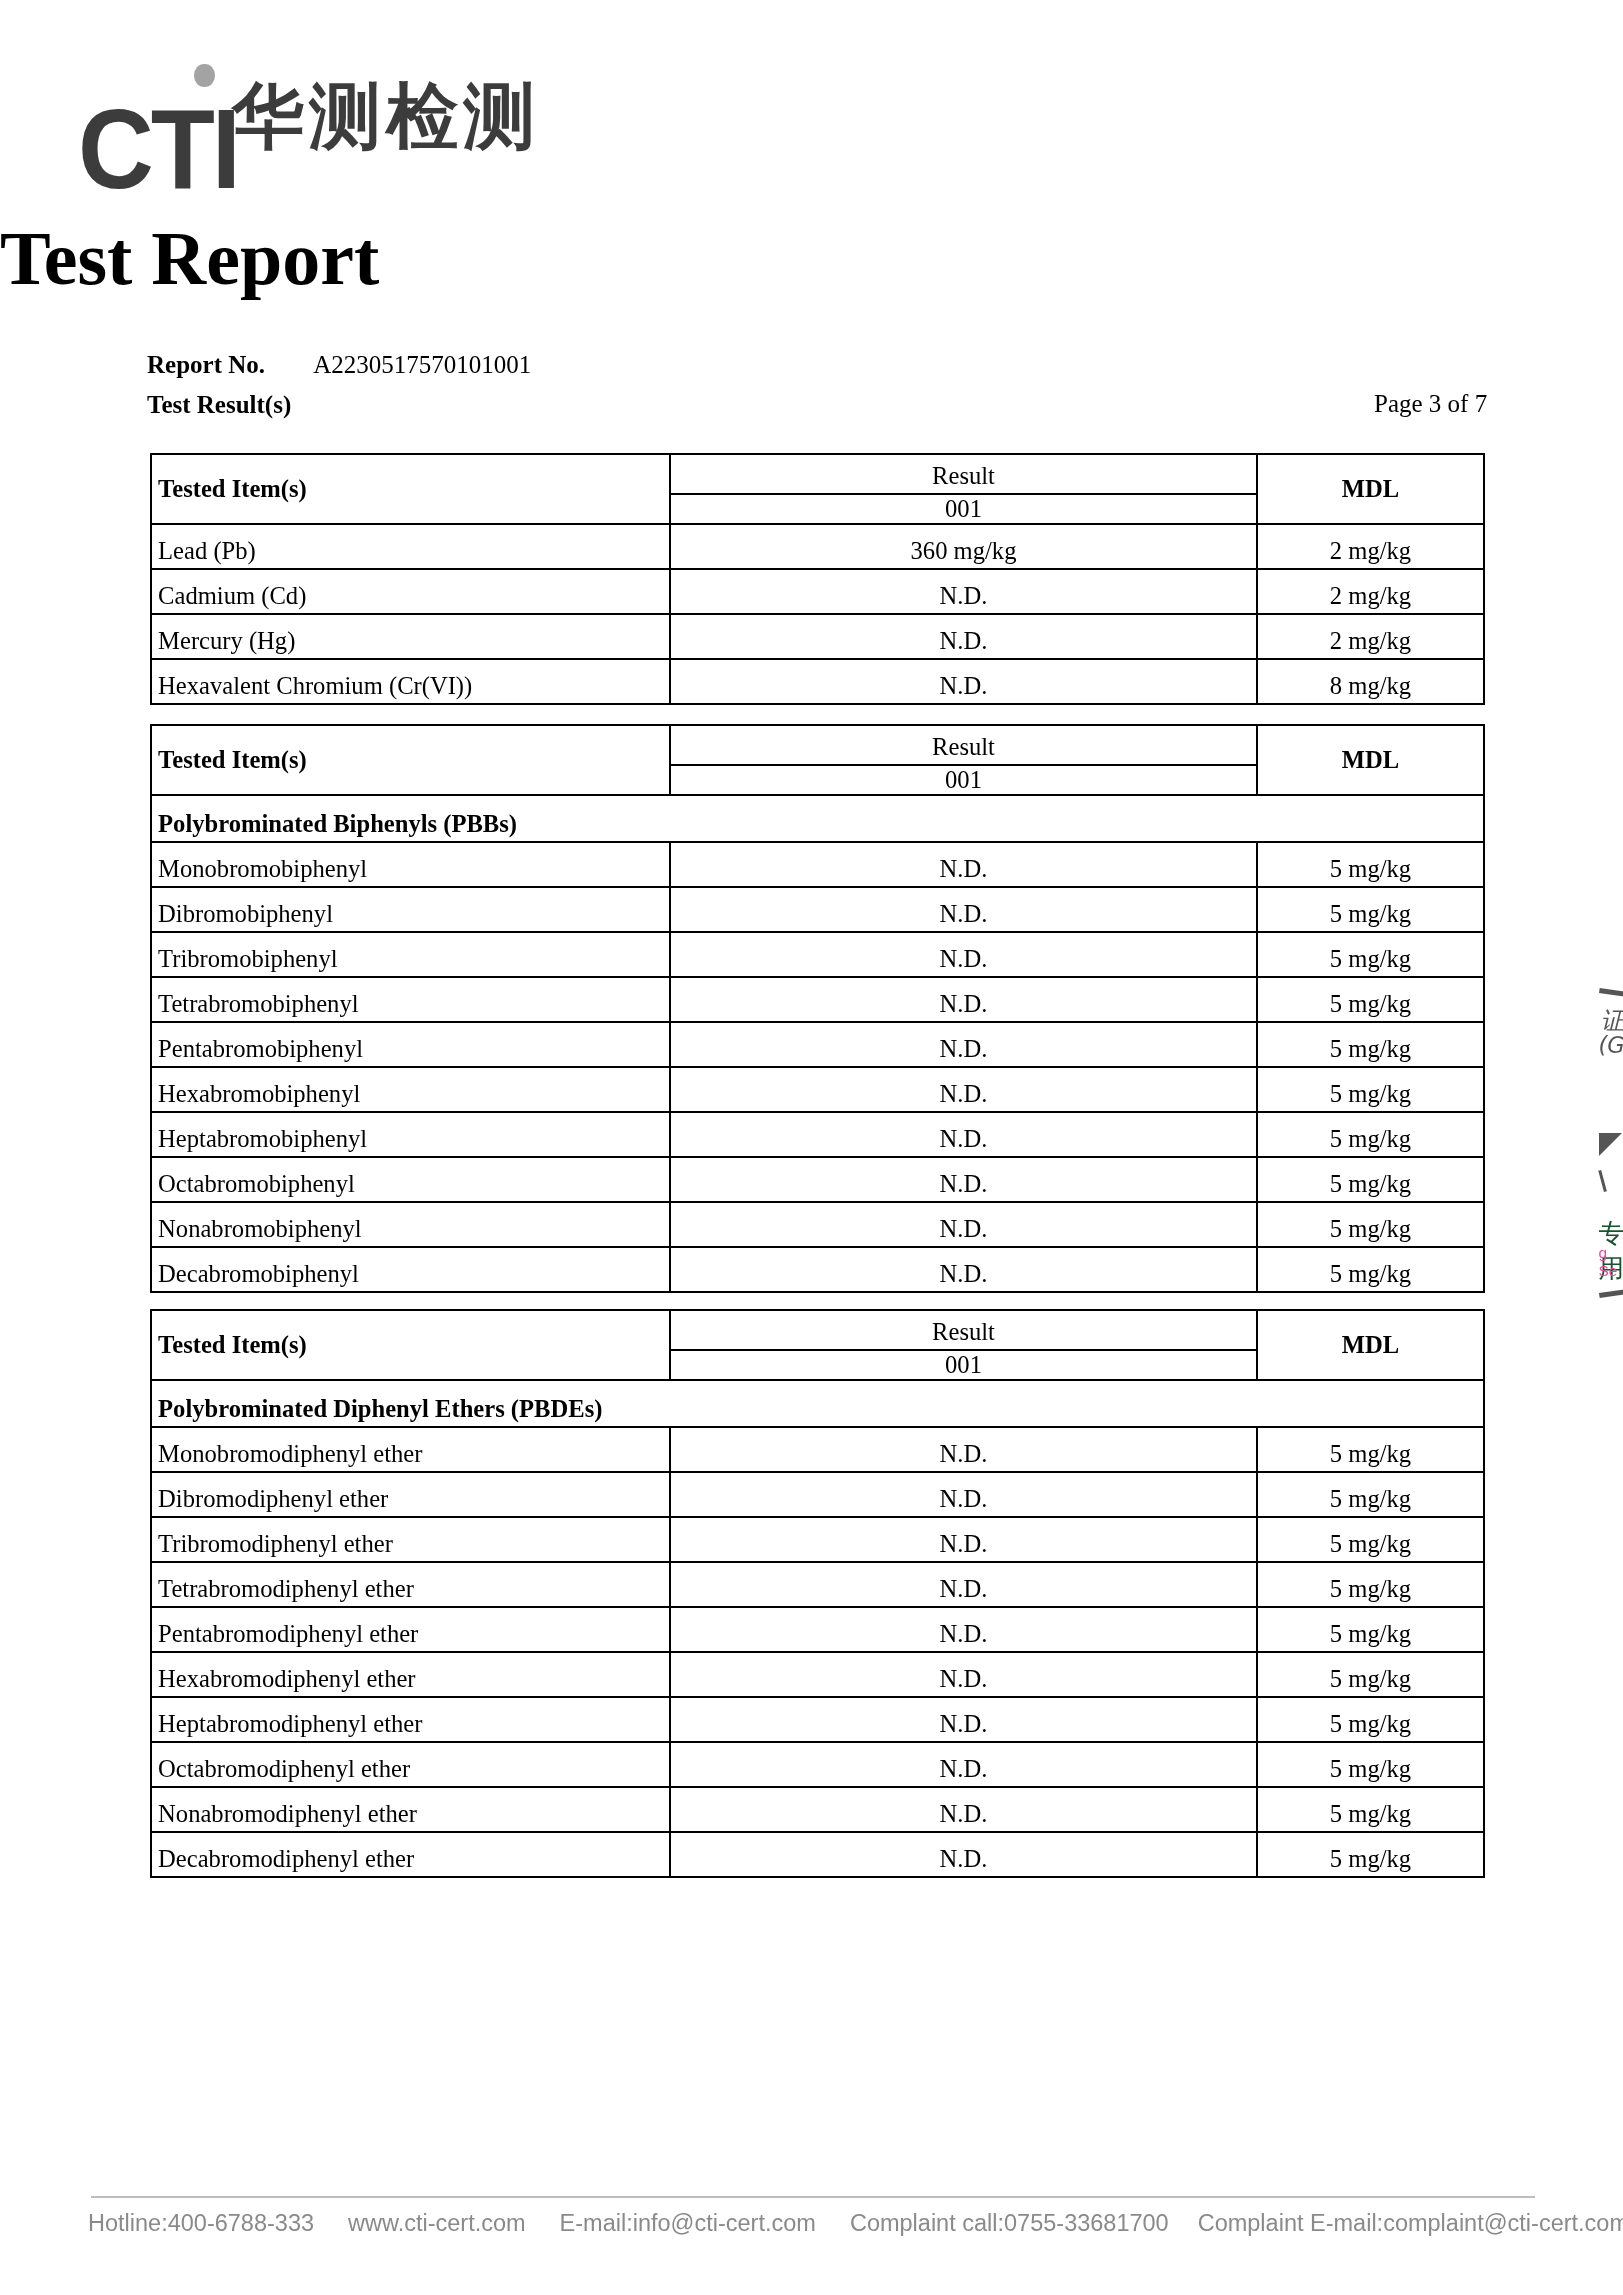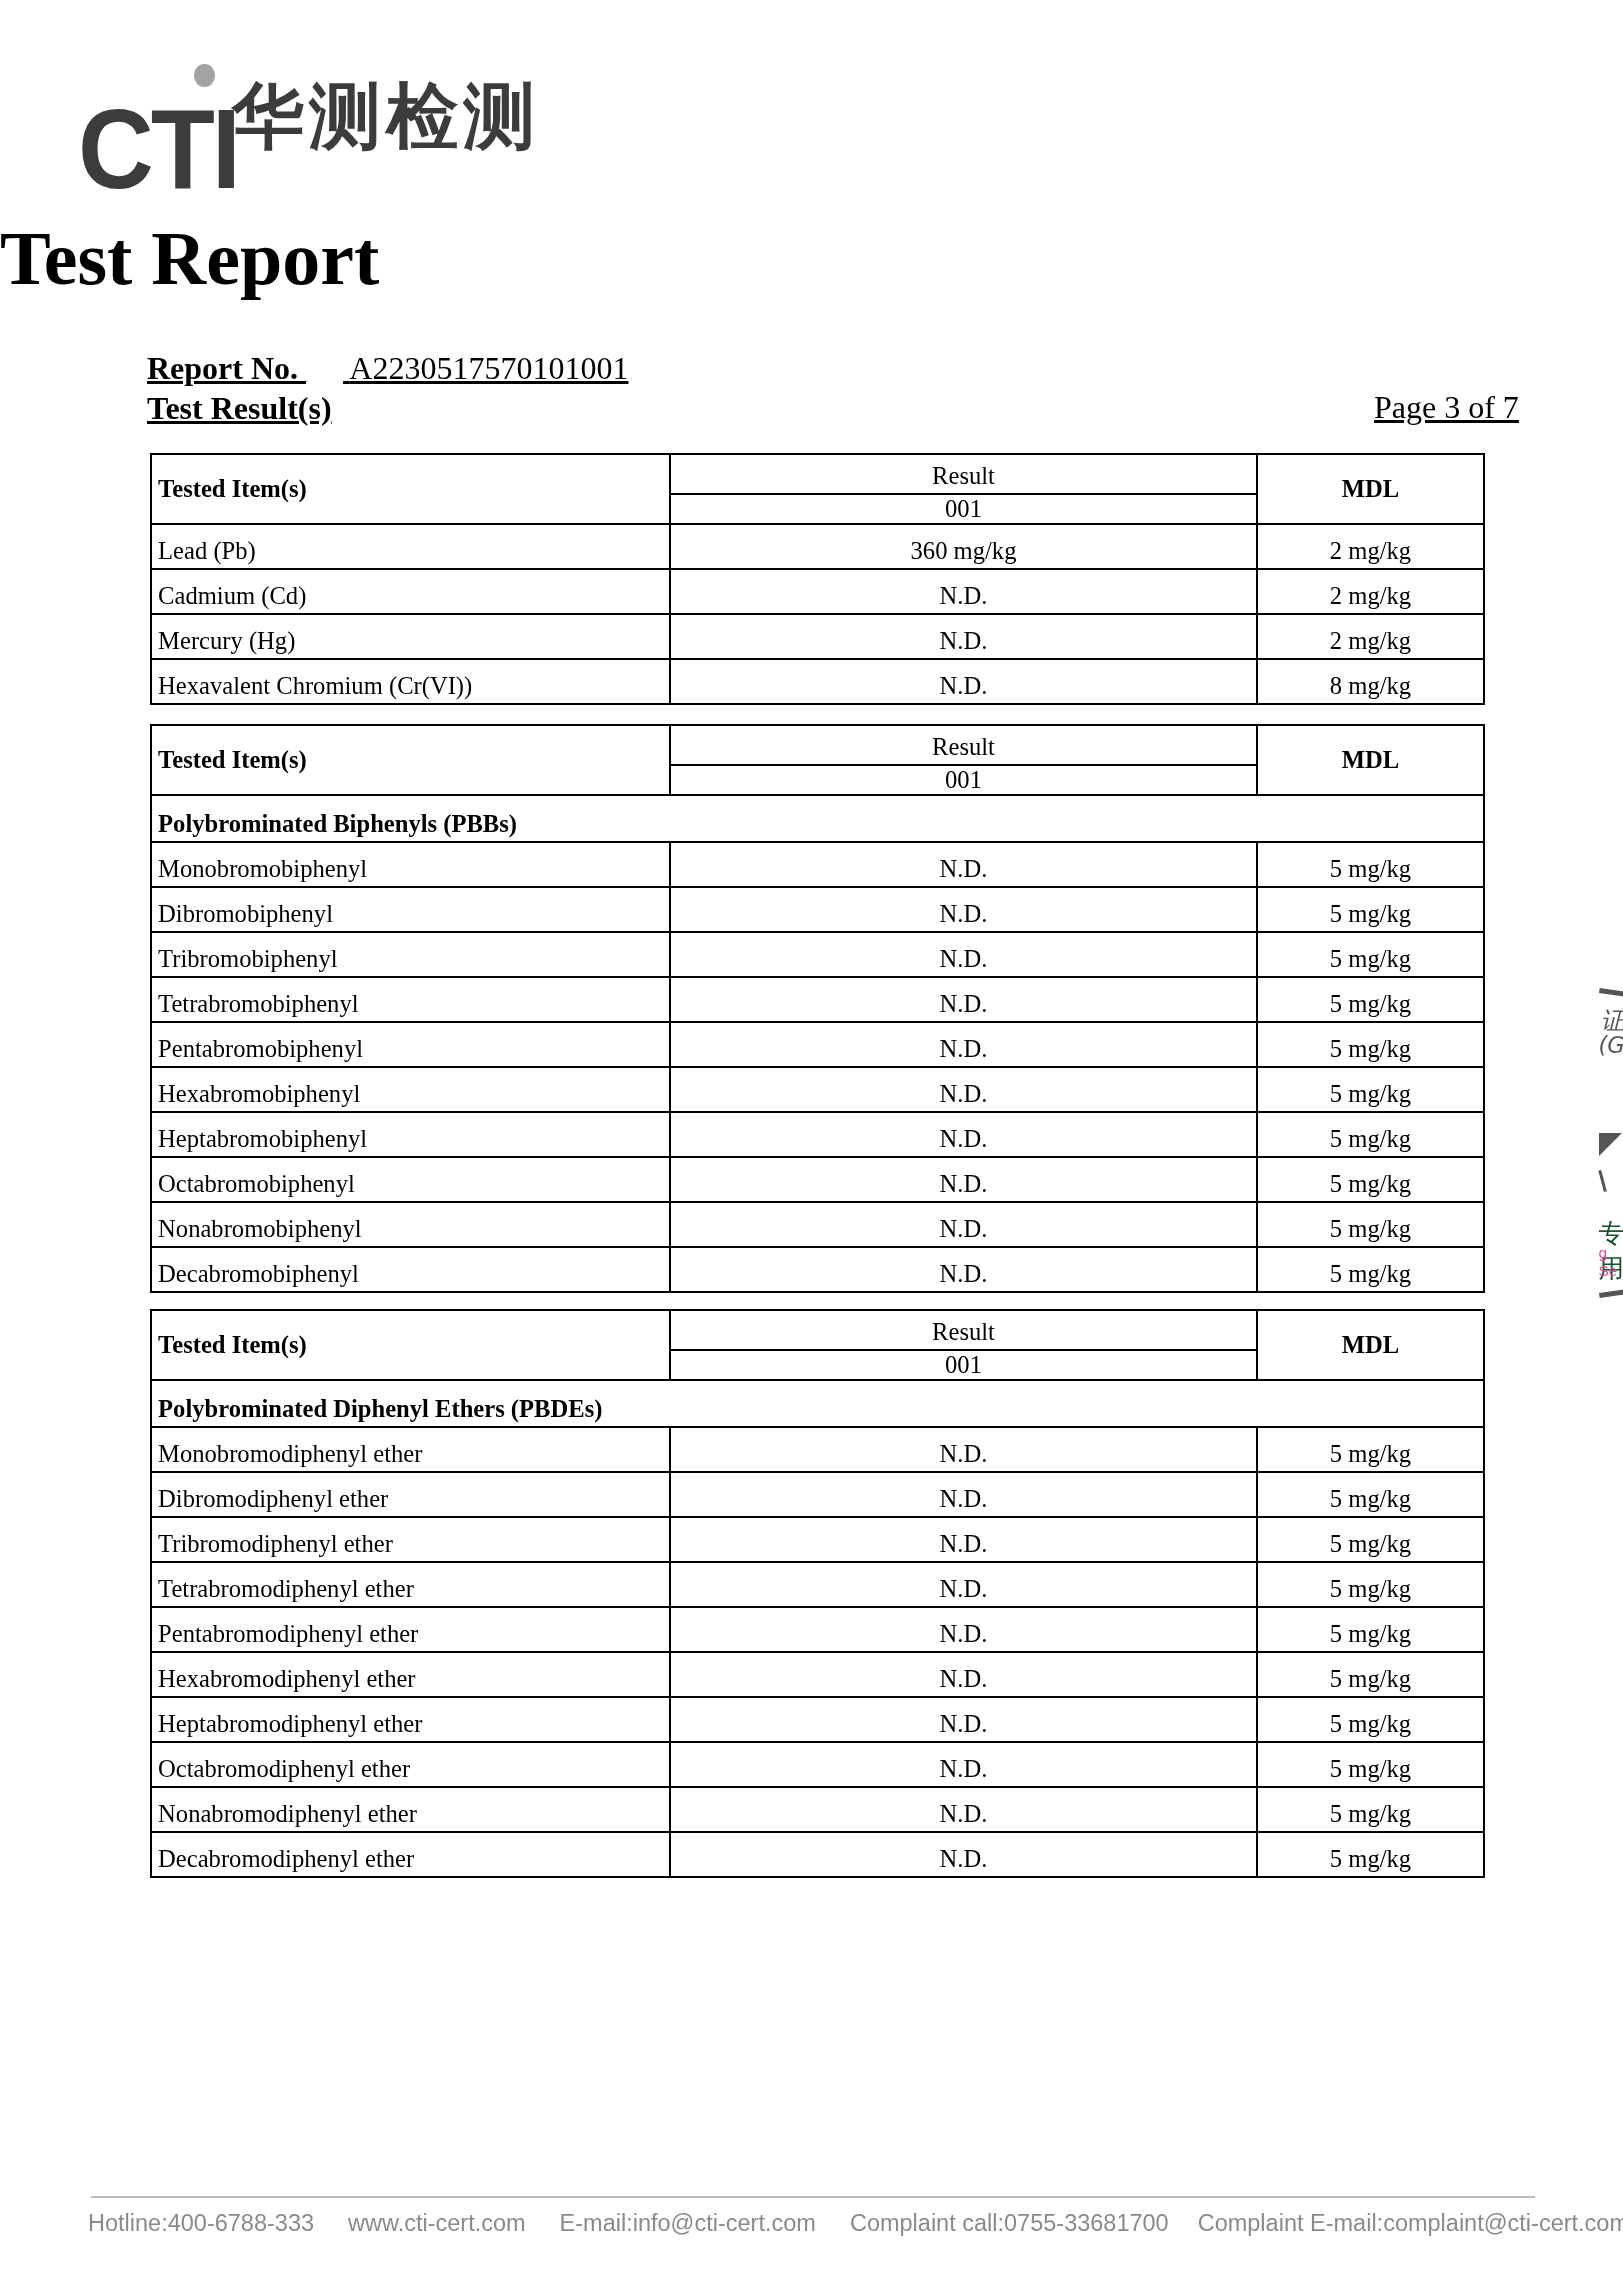--- a/index.html
+++ b/index.html
@@ -7,21 +7,21 @@
          font-family:"Liberation Serif", "DejaVu Serif", serif; color:#000; }
   .logo { position:absolute; left:78px; top:60px; height:113px; width:517px; }
   .logo .cti { position:absolute; left:0; top:32px; font-family:"Liberation Sans", sans-serif;
                font-weight:bold; font-size:105px; line-height:1; color:#3c3c3c; letter-spacing:-3.1px;
                transform:scaleY(1.08); transform-origin:top left; }
   .logo .dot { position:absolute; left:116px; top:4.1px; width:20.5px; height:22.5px; border-radius:50%; background:#a3a3a3; }
   .logo .cn { position:absolute; left:154px; top:20px; font-family:"DejaVu Sans", sans-serif; font-weight:bold;
               font-size:72px; line-height:1; color:#3c3c3c; letter-spacing:5.1px; }
   .title { position:absolute; left:0; width:1624px; top:220px; text-align:left;
            font-weight:bold; font-size:76px; line-height:1; }
-  .meta { position:absolute; font-size:32px; line-height:1;text-decoration:underline; }
+  .meta { position:absolute; font-size:25px; line-height:1; }
   .meta b { font-weight:bold; }
   table.res { position:absolute; left:150px; width:1333px; border-collapse:collapse; table-layout:fixed;margin-top:24px; }
   table.res td { border:2px solid #000; font-size:24.6px; padding:0 6.1px; height:40px; vertical-align:bottom;
                  padding-bottom:3.1px; box-sizing:border-box; }
   table.res col.c1 { width:519px; }
   table.res col.c2 { width:587px; }
   table.res col.c3 { width:227px; }
   table.res td.hd { font-weight:bold; vertical-align:middle; padding-bottom:0; }
   table.res td.ctr { text-align:center; }
   table.res td.hsub { height:28px; vertical-align:middle; padding:0; }

